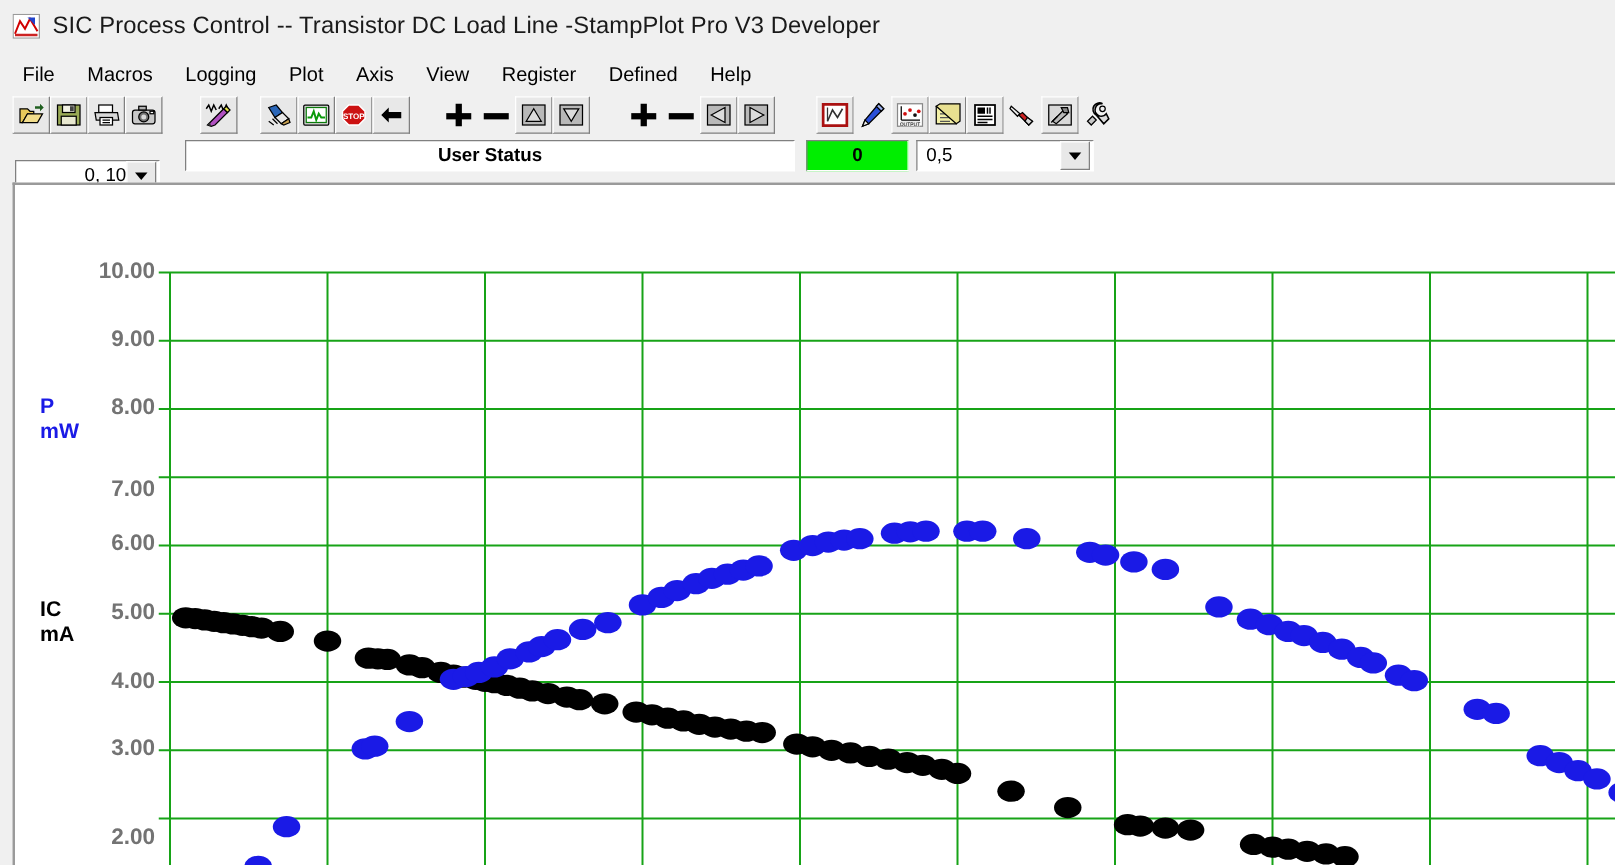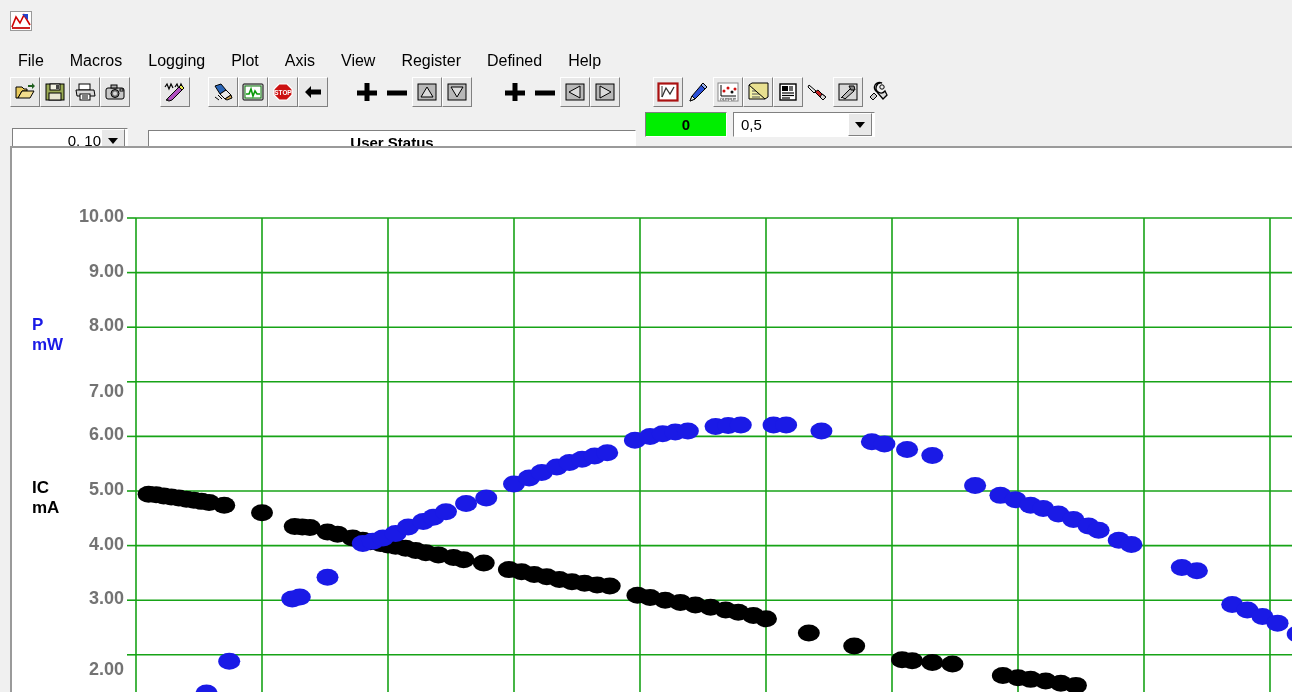--- a/index.html
+++ b/index.html
@@ -71,21 +71,21 @@
   }
   .tri-down{
     width:0;height:0;border-left:5px solid transparent;border-right:5px solid transparent;
     border-top:6px solid #000;
   }
   .userstatus{
     position:absolute;left:148px;top:0;width:488px;height:25px;box-sizing:border-box;
     background:#fff;
     border-top:1px solid #808080;border-left:1px solid #808080;
     border-right:1px solid #ffffff;border-bottom:1px solid #ffffff;
-    display:flex;align-items:center;justify-content:center;margin-top:18px;
+    display:flex;align-items:center;justify-content:center;
   }
   .userstatus span{font-size:15px;font-weight:bold;color:#000;}
   .greenbox{
     position:absolute;left:645px;top:0;width:82px;height:25px;box-sizing:border-box;
     background:#00ee00;
     border-top:1px solid #808080;border-left:1px solid #808080;
     border-right:1px solid #ffffff;border-bottom:1px solid #ffffff;
     display:flex;align-items:center;justify-content:center;
   }
   .greenbox span{font-size:15px;font-weight:bold;color:#000;}
@@ -113,20 +113,21 @@
 
   <div class="titlebar">
     <span class="app-icon">
       <svg width="22" height="20" viewBox="0 0 22 20">
         <rect x="0.5" y="0.5" width="21" height="19" fill="#ffffff" stroke="#9a9a9a"></rect>
         <polyline points="2,16 6,6 10,12 14,4 20,14" fill="none" stroke="#d00000" stroke-width="1.6"></polyline>
         <polygon points="12,3 18,3 18,9" fill="#2244cc"></polygon>
         <rect x="2" y="16" width="18" height="2" fill="#cc2222"></rect>
       </svg>
     </span>
+    <span class="title-text">SIC Process Control -- Transistor DC Load Line -StampPlot Pro V3 Developer</span>
   </div>
 
   <div class="menubar">
     <span class="menu-item">File</span>
     <span class="menu-item">Macros</span>
     <span class="menu-item">Logging</span>
     <span class="menu-item">Plot</span>
     <span class="menu-item">Axis</span>
     <span class="menu-item">View</span>
     <span class="menu-item">Register</span>

